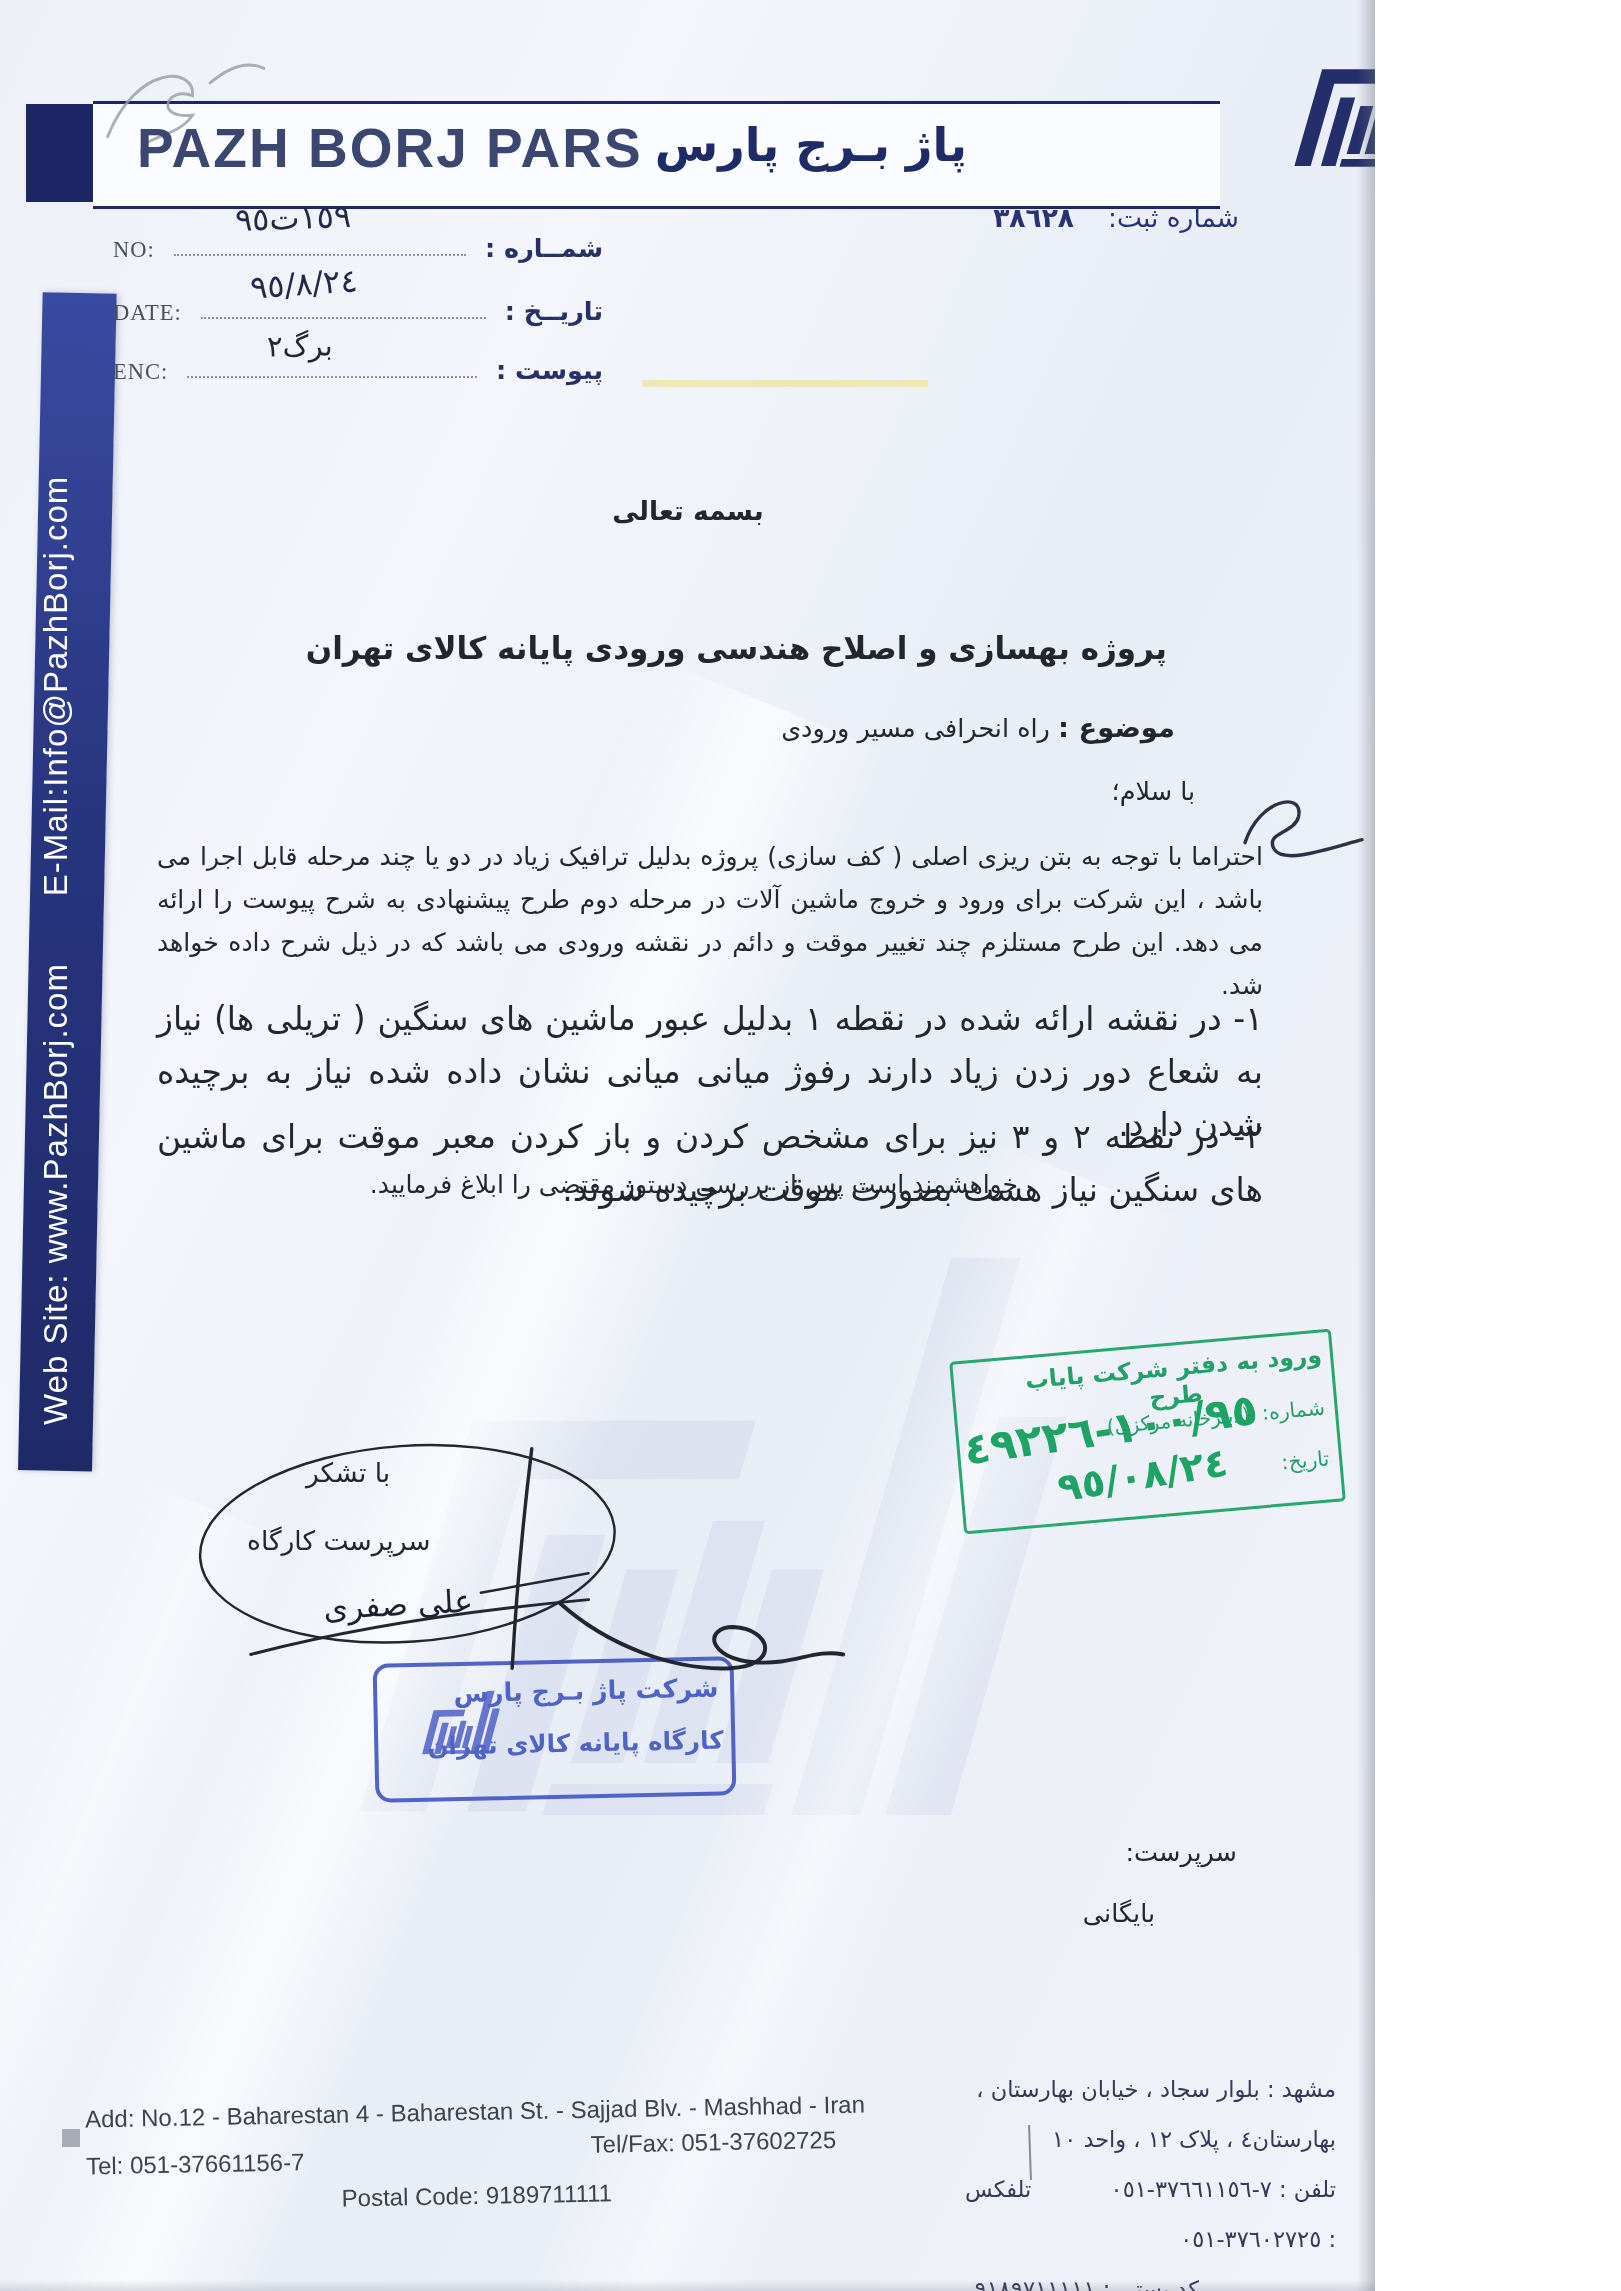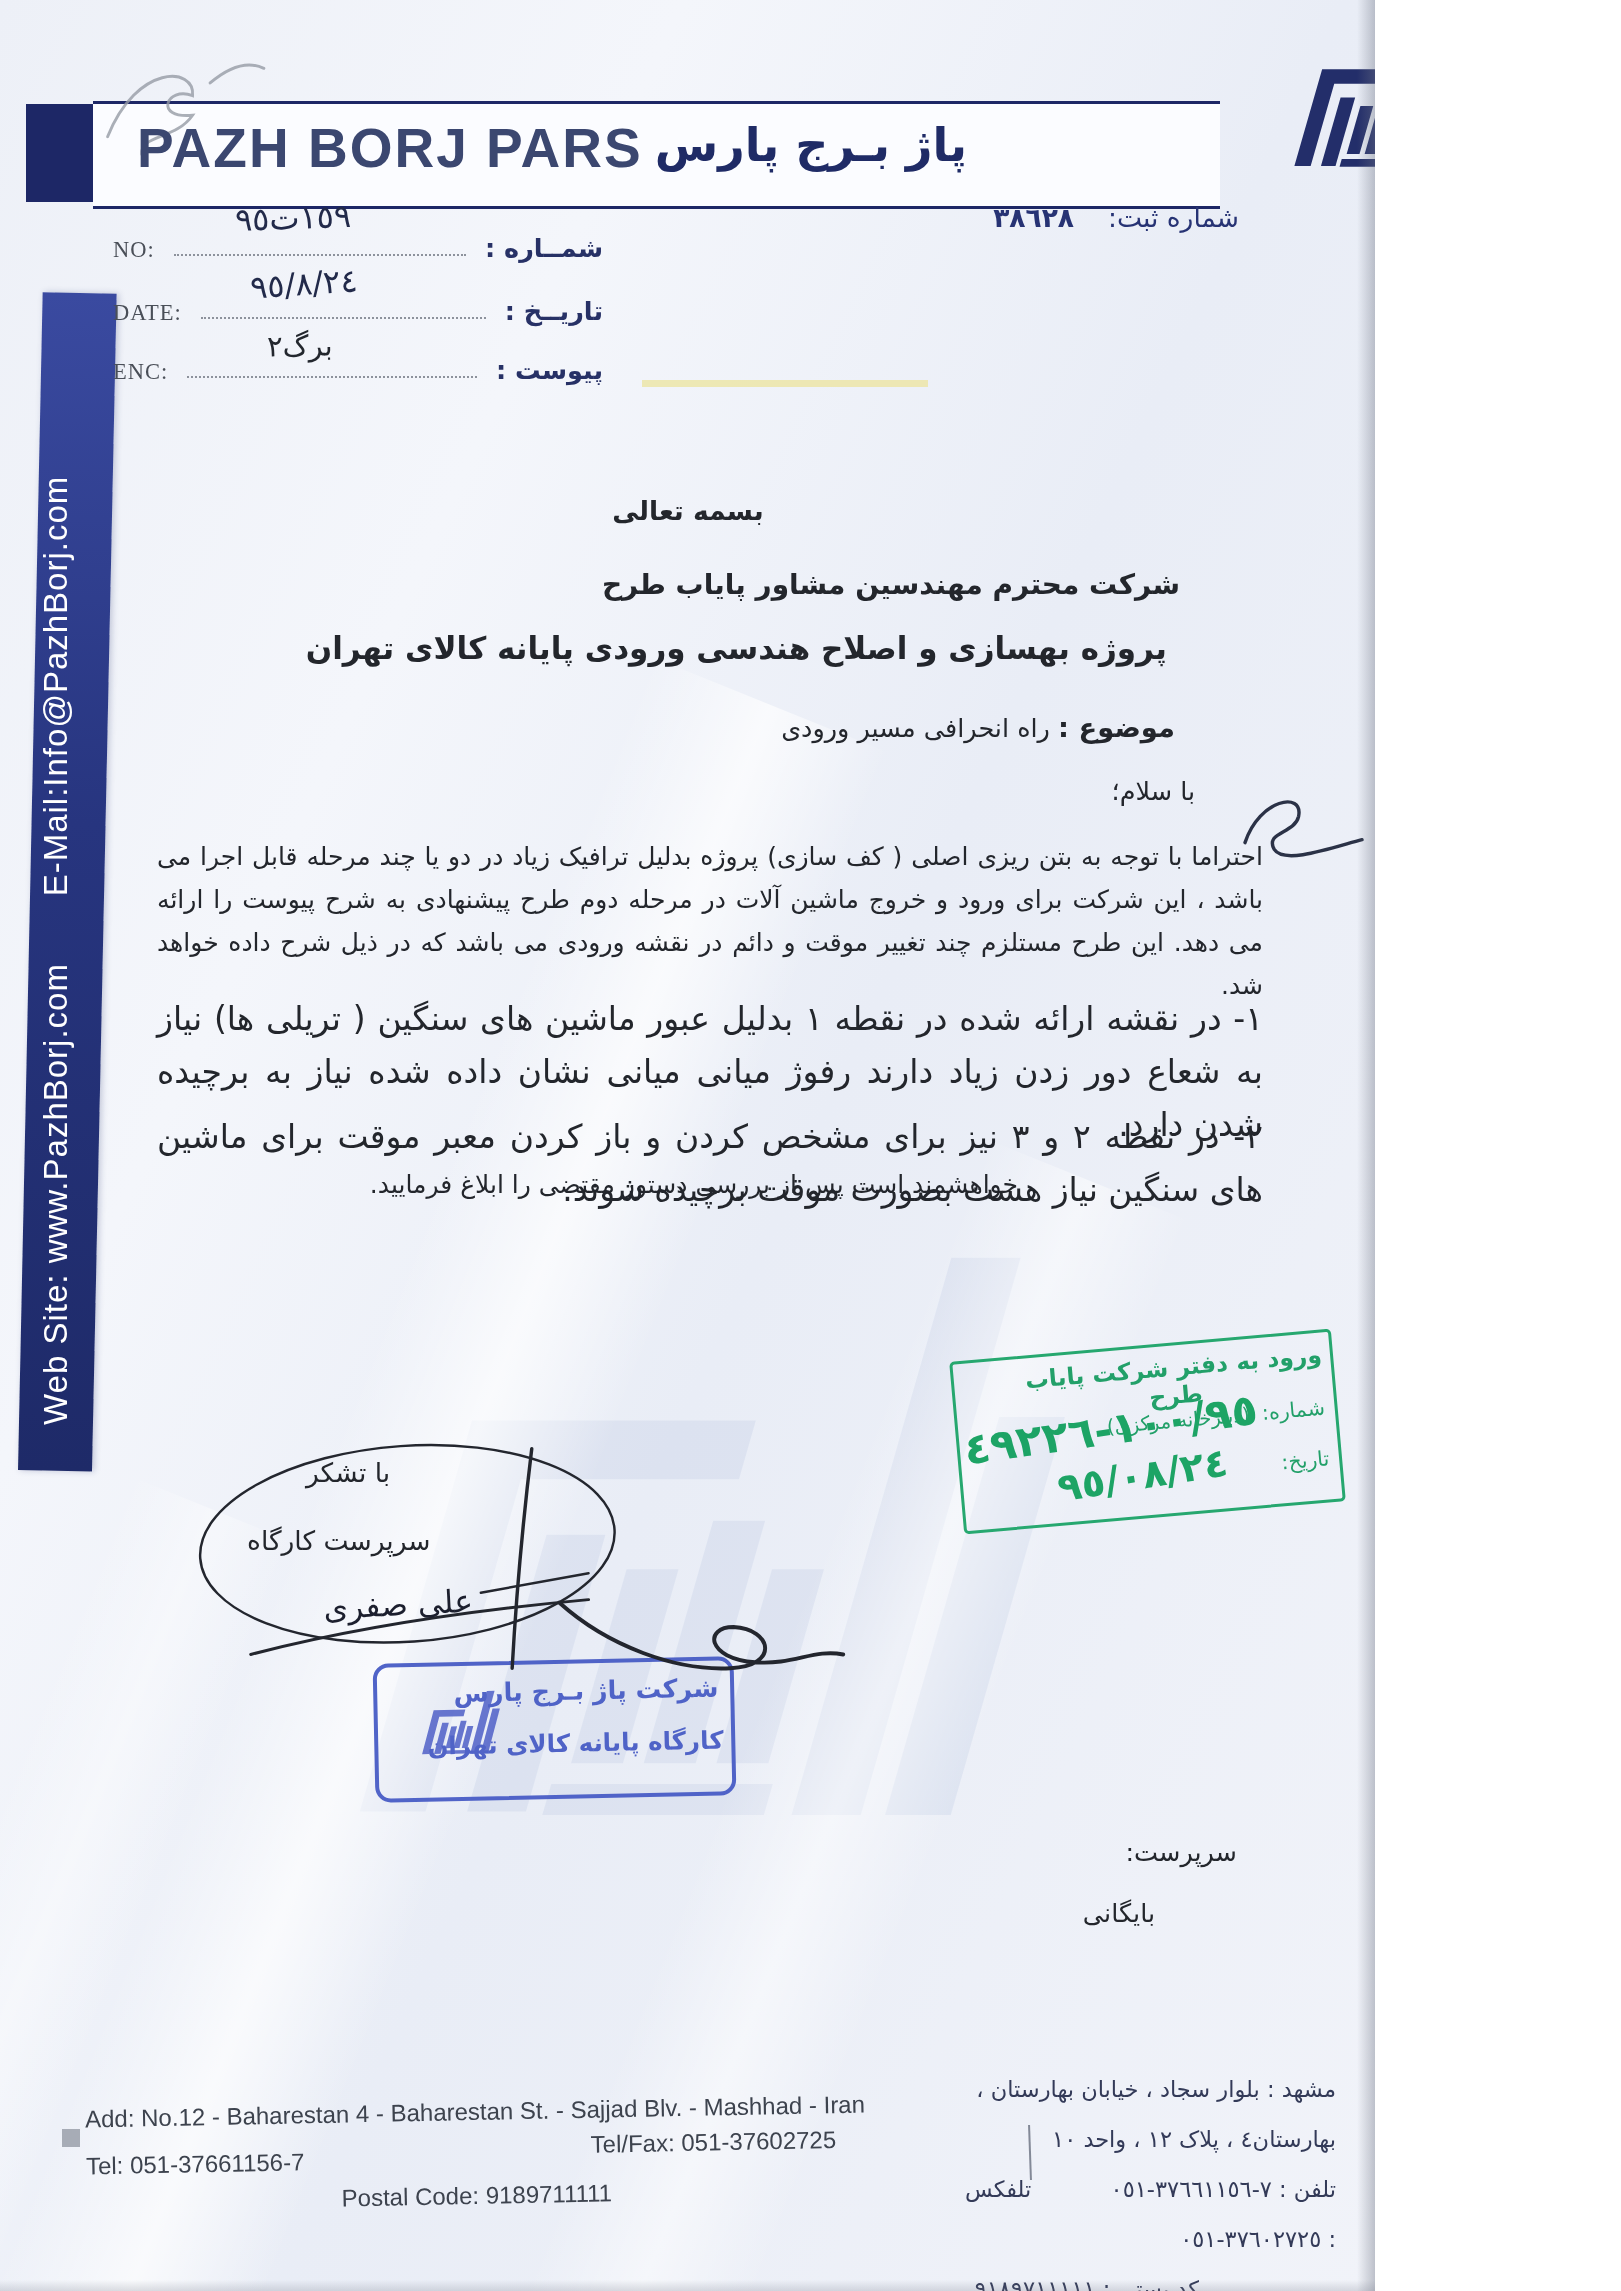--- a/index.html
+++ b/index.html
@@ -163,21 +163,20 @@
   <div class="ref-row" style="top:355px;">
     <span class="ref-en">ENC:</span>
     <span class="ref-dots"></span>
     <span class="ref-fa">پیوست :</span>
   </div>
   <div class="abs hand ltr" style="left:267px;top:329px;font-size:29px;color:#23272e;transform:rotate(-1deg);">٢‎برگ</div>
 
   <div class="abs hl-yellow"></div>
 
   <div class="abs besm fa">بسمه تعالی</div>
-  <div class="abs rcpt1 fa">شرکت محترم مهندسین مشاور پایاب طرح</div>
   <div class="abs rcpt2 fa">پروژه بهسازی و اصلاح هندسی ورودی پایانه کالای تهران</div>
   <div class="abs subj fa">
     <span class="lbl">موضوع :</span>
     <span>راه انحرافی مسیر ورودی</span>
   </div>
   <div class="abs salut fa">با سلام؛</div>
 
   <svg class="abs" style="left:1230px;top:789px;z-index:4" width="147" height="78" viewBox="0 0 150 80" fill="none" stroke="#2b3247" stroke-width="3.5" stroke-linecap="round">
     <path d="M15,55 C 30,10 75,2 70,28 C 66,46 35,44 45,62 C 55,78 105,60 135,52"></path>
   </svg>

